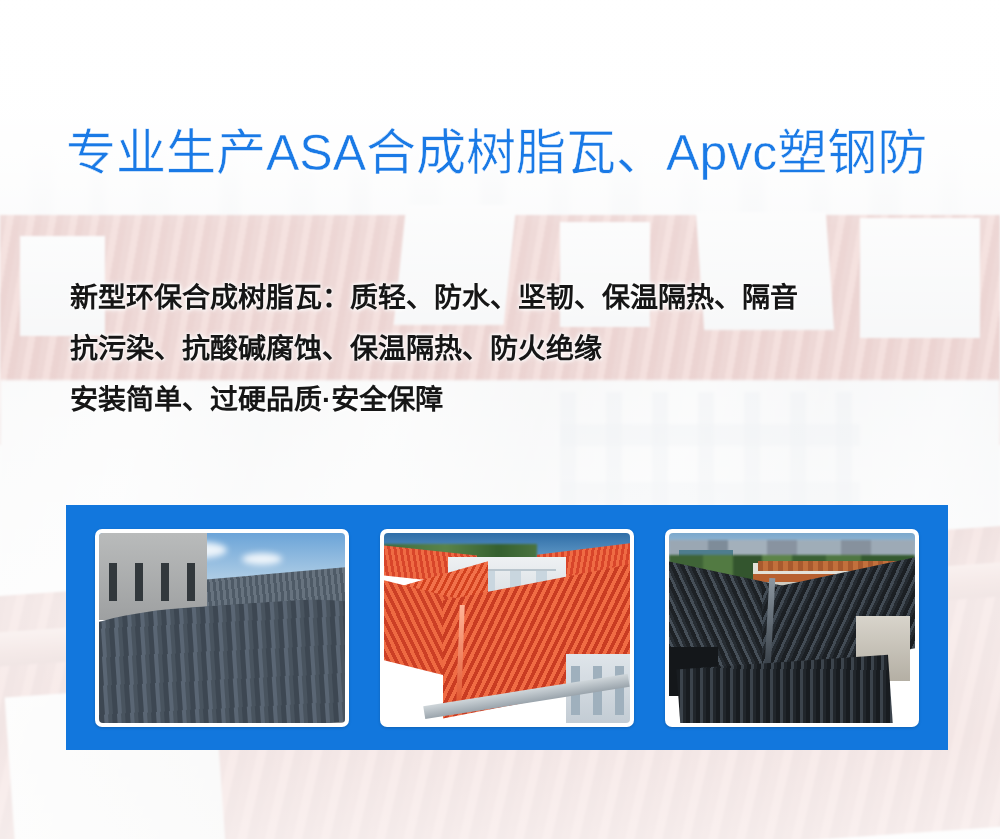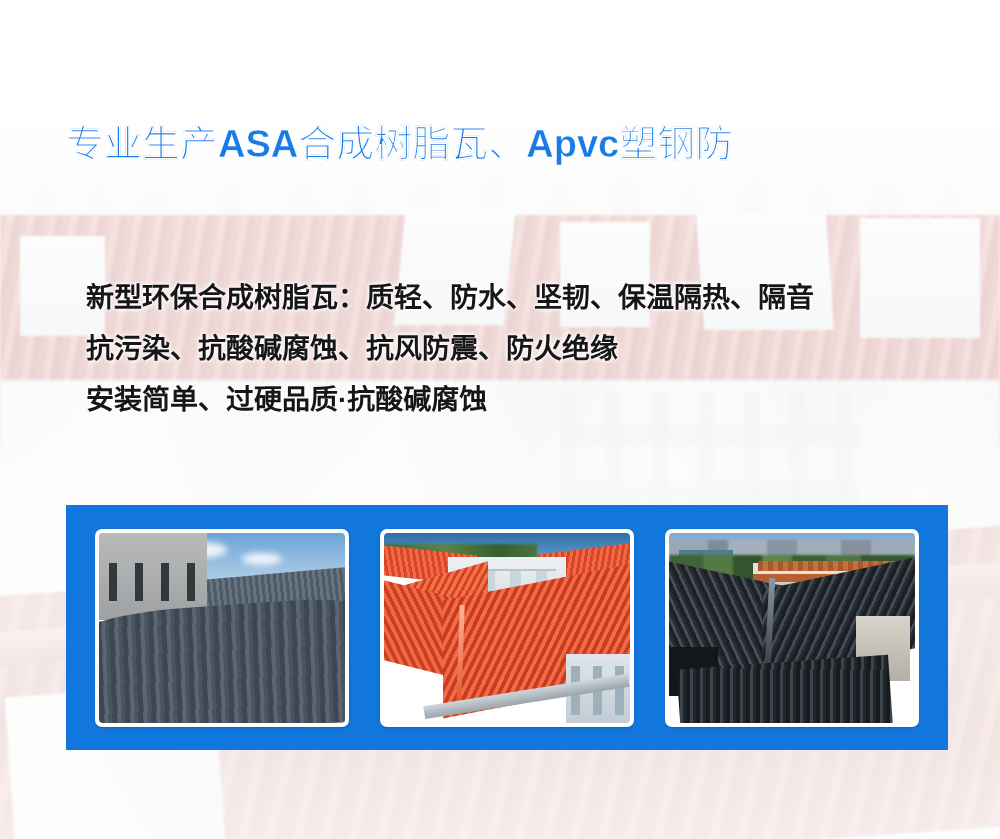--- a/index.html
+++ b/index.html
@@ -164,23 +164,23 @@
   .content {
     position: relative;
     z-index: 5;
   }
 
   .headline {
     position: absolute;
     left: 66px;
     top: 88px;
     width: 880px;
-    font-size: 38px;
+    font-size: 50px;
     line-height: 62px;
-    font-weight: 700;
+    font-weight: 400;
     letter-spacing: 0px;
     color: #1a7ae6;
     -webkit-text-stroke: 0.5px #ffffff;
     text-shadow:
        2px 0 4px rgba(255,255,255,.95),
       -2px 0 4px rgba(255,255,255,.95),
        0 2px 4px rgba(255,255,255,.95),
        0 -2px 4px rgba(255,255,255,.95),
        0 0 10px rgba(255,255,255,.9);
     white-space: nowrap;
@@ -194,21 +194,21 @@
     width: 890px;
     font-size: 28px;
     line-height: 51px;
     font-weight: 700;
     color: #161616;
     text-shadow:
        0 0 6px rgba(255,255,255,.95),
        1px 1px 3px rgba(255,255,255,.9),
       -1px -1px 3px rgba(255,255,255,.9);
   }
-  .subhead .sub-line { display: block; white-space: nowrap; margin-left: 16px; }
+  .subhead .sub-line { display: block; white-space: nowrap; }
 
   
   .gallery-panel {
     position: absolute;
     left: 66px;
     top: 505px;
     width: 882px;
     height: 245px;
     background: #1277dd;
     display: flex;
@@ -443,22 +443,22 @@
   </div>
 
   <div class="content">
 
     <h1 class="headline">
       <span class="hl-line">专业生产ASA合成树脂瓦、Apvc塑钢防</span>
     </h1>
 
     <div class="subhead">
       <span class="sub-line">新型环保合成树脂瓦：质轻、防水、坚韧、保温隔热、隔音</span>
-      <span class="sub-line">抗污染、抗酸碱腐蚀、抗风防震、防火绝缘</span>
-      <span class="sub-line">安装简单、过硬品质·抗酸碱腐蚀</span>
+      <span class="sub-line">抗污染、抗酸碱腐蚀、保温隔热、防火绝缘</span>
+      <span class="sub-line">安装简单、过硬品质·安全保障</span>
     </div>
 
     <div class="gallery-panel">
 
       <div class="thumb-frame">
         <div class="thumb">
           <div class="t1-sky"></div>
           <div class="t1-cloud c1"></div>
           <div class="t1-cloud c2"></div>
           <div class="t1-backroof"></div>

